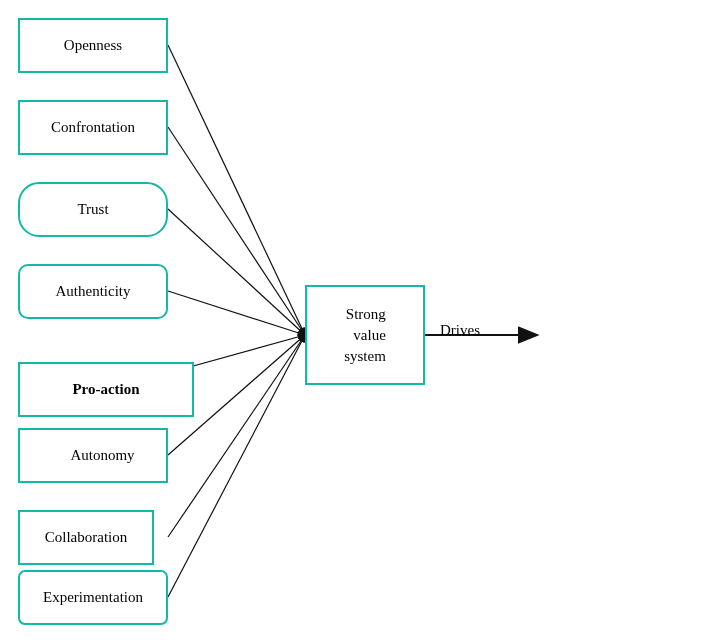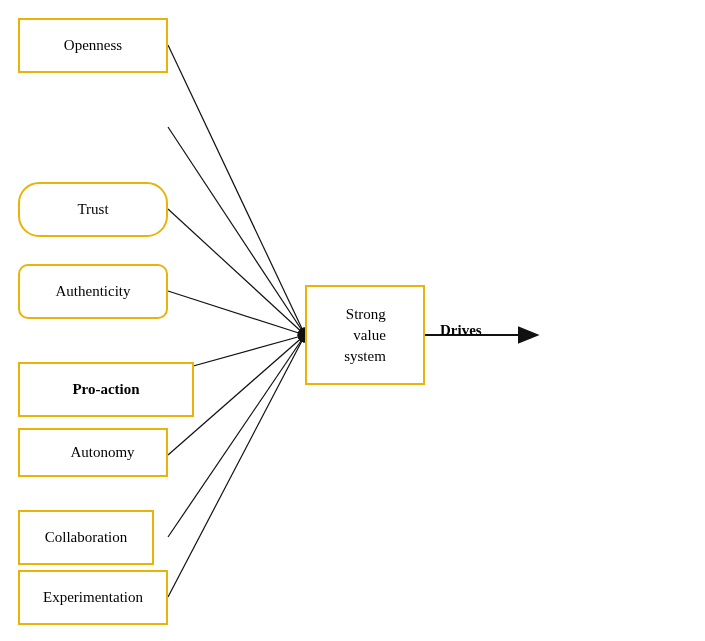--- a/index.html
+++ b/index.html
@@ -12,21 +12,21 @@
       overflow: hidden;
       position: relative;
     }
     .diagram {
       position: relative;
       width: 705px;
       height: 641px;
     }
     .box {
       position: absolute;
-      border: 2px solid #eab308;
+      border: 2px solid #14b8a6;
       background: #fff;
       display: flex;
       align-items: center;
       justify-content: center;
       text-align: center;
     }
     svg.arrows {
       position: absolute;
       top: 0; left: 0;
       width: 705px;
@@ -64,40 +64,43 @@
       </marker>
       <marker id="arrow-bold" markerWidth="10" markerHeight="10" refX="7" refY="4" orient="auto">
         <path d="M0,0 L0,8 L10,4 z" fill="#111"></path>
       </marker>
     </defs>
   </svg>
 
   <div class="box" style="left:18px; top:18px; width:150px; height:55px;">
     <span>Openness</span>
   </div>
+  <div class="box" style="left:18px; top:100px; width:150px; height:55px;">
+    <span>Confrontation</span>
+  </div>
   <div class="box" style="left:18px; top:182px; width:150px; height:55px;border-radius:21px;">
     <span>Trust</span>
   </div>
   <div class="box" style="left:18px; top:264px; width:150px; height:55px;border-radius:10px;">
     <span>Authenticity</span>
   </div>
   <div class="box" style="left:18px; top:362px; width:176px; height:55px;font-weight:bold;">
     <span>Pro-action</span>
   </div>
-  <div class="box" style="left:18px; top:428px; width:150px; height:49px;padding-left:19px;">
+  <div class="box" style="left:18px; top:428px; width:150px; height:55px;padding-left:19px;">
     <span>Autonomy</span>
   </div>
   <div class="box" style="left:18px; top:510px; width:136px; height:55px;">
     <span>Collaboration</span>
   </div>
-  <div class="box" style="left:18px; top:570px; width:150px; height:55px;">
+  <div class="box" style="left:18px; top:570px; width:150px; height:55px;border-radius:7px;">
     <span>Experimentation</span>
   </div>
 
   <div class="box" style="left:305px; top:285px; width:120px; height:100px; line-height:1.4;">
     <span style="white-space: pre-line; text-align:right;">Strong
 value
 system</span>
   </div>
 
-  <div style="position:absolute; left:440px; top:322px; font-weight:bold; font-size:15px;">Drives</div>
+  <div style="position:absolute; left:440px; top:322px; font-weight:normal; font-size:15px;">Drives</div>
 
 </div>
 
 </body></html>

